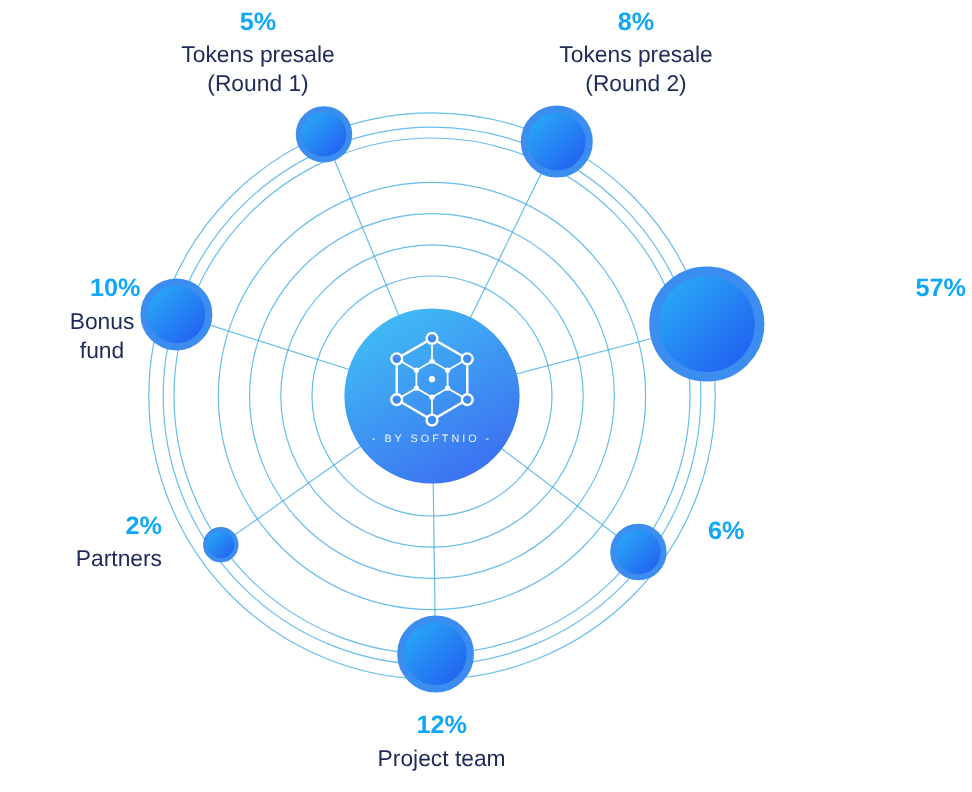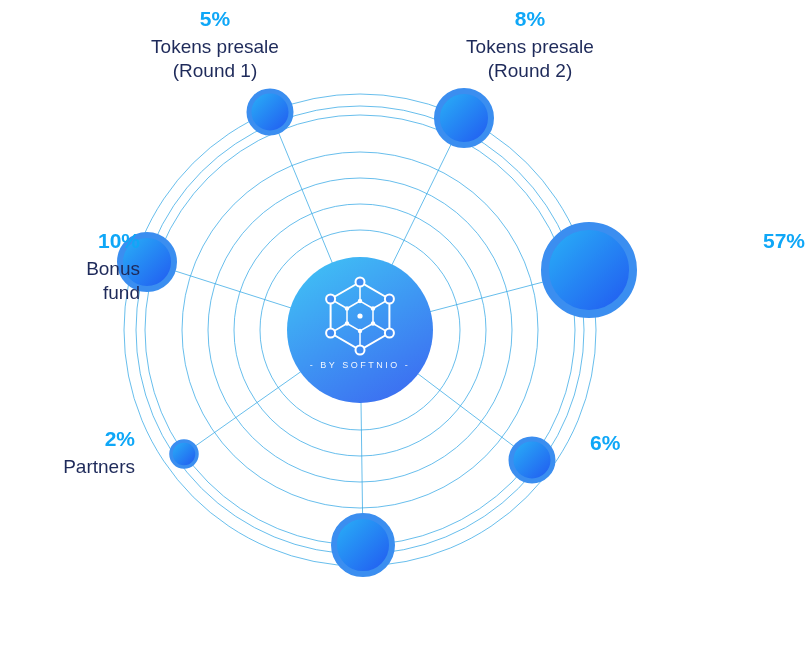--- a/index.html
+++ b/index.html
@@ -57,21 +57,21 @@
   .label-block .name{
     color:var(--dark-label);
     font-size:19px;
     white-space:pre-line;
   }
   .label-block .name.light{color:var(--light-label);}
 
   .pos-presale1{left:115px;top:6px;width:200px;text-align:center;}
   .pos-presale2{left:430px;top:6px;width:200px;text-align:center;}
   .pos-core{left:655px;top:228px;width:150px;text-align:right;}
-  .pos-bonus{left:30px;top:228px;width:110px;text-align:right;}
+  .pos-bonus{left:30px;top:228px;width:110px;text-align:center;}
   .pos-bonus .pct{padding-left:22px;}
   .pos-bounties{left:15px;top:426px;width:120px;text-align:right;}
   .pos-partners{left:590px;top:430px;width:170px;text-align:left;}
   .pos-team{left:268px;top:592px;width:200px;text-align:center;}
 </style>
 </head>
 <body>
 
 <div class="stage">
 
@@ -169,15 +169,17 @@
   <div class="label-block pos-bounties">
     <div class="pct">2%</div>
     <div class="name">Partners</div>
   </div>
 
   <div class="label-block pos-partners">
     <div class="pct">6%</div>
   </div>
 
   <div class="label-block pos-team">
+    <div class="pct">12%</div>
+    <div class="name">Project team</div>
   </div>
 
 </div>
 
 </body></html>

